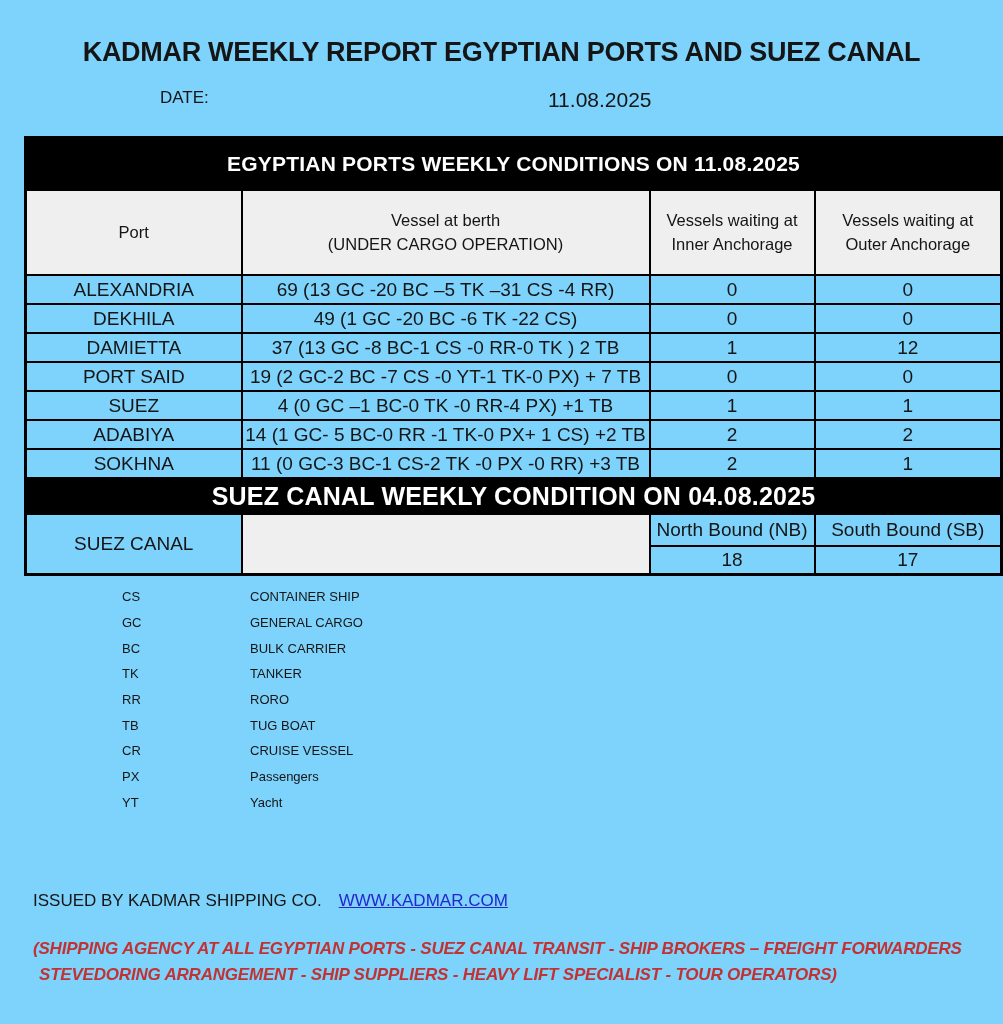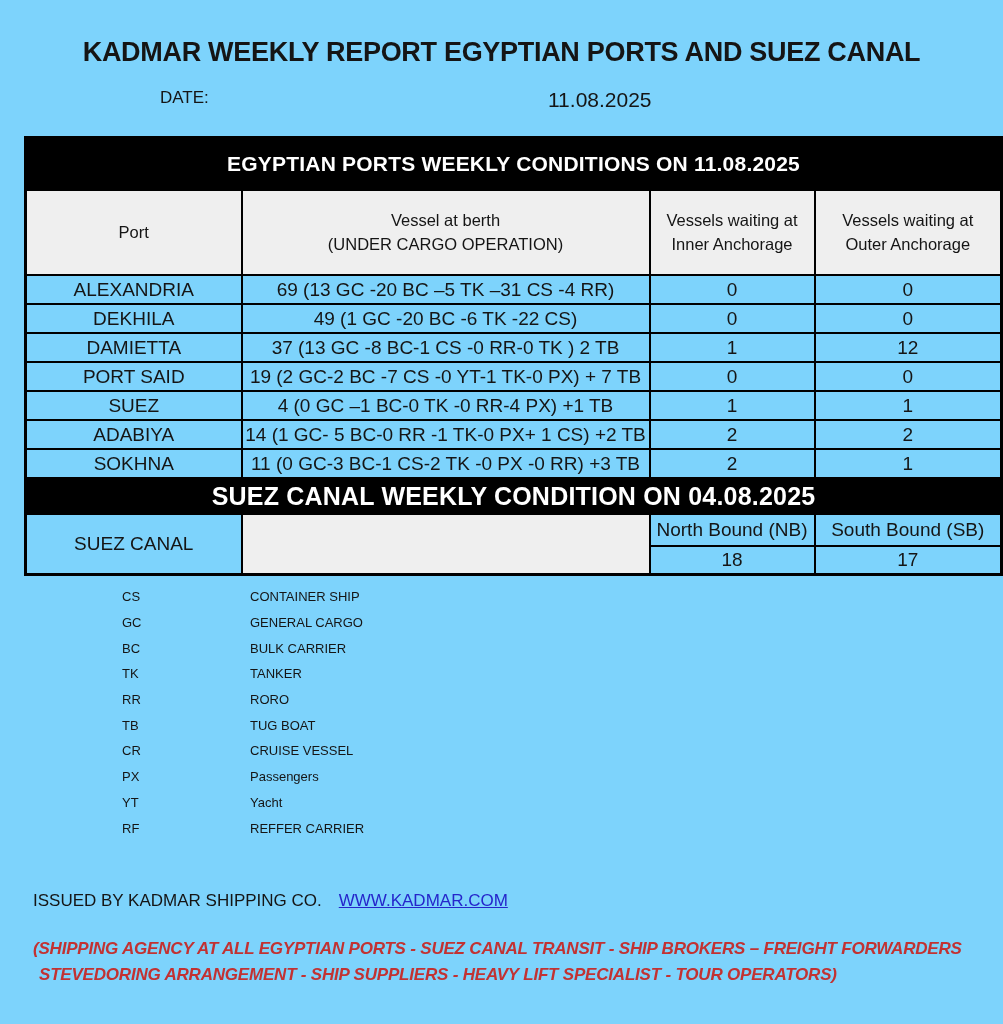--- a/index.html
+++ b/index.html
@@ -174,24 +174,20 @@
       <span class="legend-label">CRUISE VESSEL</span>
     </div>
     <div class="legend-row">
       <span class="legend-code">PX</span>
       <span class="legend-label">Passengers</span>
     </div>
     <div class="legend-row">
       <span class="legend-code">YT</span>
       <span class="legend-label">Yacht</span>
     </div>
-    <div class="legend-row">
-      <span class="legend-code">RF</span>
-      <span class="legend-label">REFFER CARRIER</span>
-    </div>
   </div>
 
   <div class="issued">
     <span>ISSUED BY KADMAR SHIPPING CO.</span><a class="kadmar-link">WWW.KADMAR.COM</a>
   </div>
 
   <div class="red-text">
     <div>(SHIPPING AGENCY AT ALL EGYPTIAN PORTS - SUEZ CANAL TRANSIT - SHIP BROKERS – FREIGHT FORWARDERS</div>
     <div class="indent">STEVEDORING ARRANGEMENT - SHIP SUPPLIERS - HEAVY LIFT SPECIALIST - TOUR OPERATORS)</div>
   </div>

